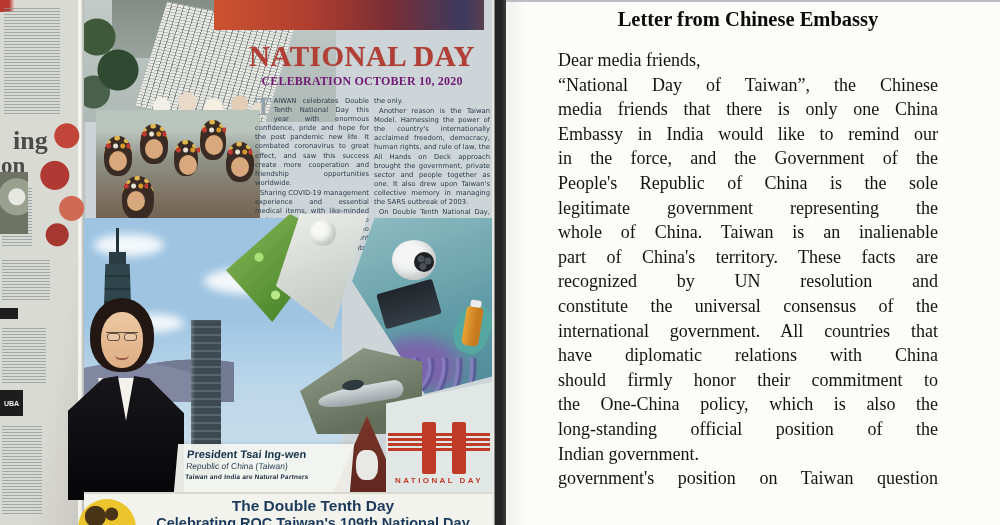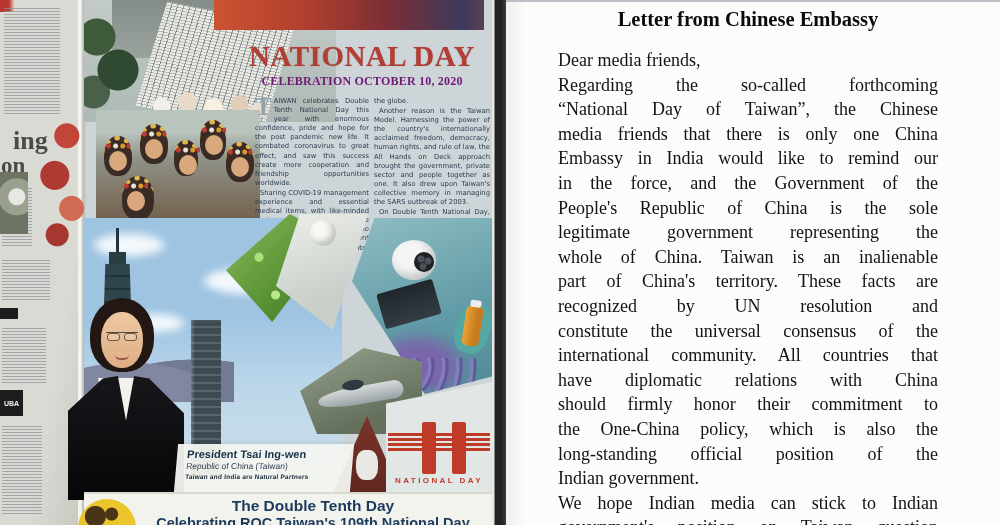--- a/index.html
+++ b/index.html
@@ -197,21 +197,21 @@
     <div class="masthead">
       <div class="mh-title">NATIONAL DAY</div>
       <div class="mh-sub">CELEBRATION OCTOBER 10, 2020</div>
     </div>
 
     <div class="artcol col1">
       <p><span class="dropcap">T</span><span>AIWAN celebrates Double Tenth National Day this year with enormous confidence, pride and hope for the post pandemic new life. It combated coronavirus to great effect, and saw this success create more cooperation and friendship opportunities worldwide.</span></p>
       <p class="ind">Sharing COVID-19 management experience and essential medical items, with like-minded partners as one reason for the healthy state of affairs. In no time at all, Taiwan Can Help went from slogan to lifesaving mantra repeated around</p>
     </div>
     <div class="artcol col2">
-      <p>the globe.</p>
+      <p>the only.</p>
       <p class="ind">Another reason is the Taiwan Model. Harnessing the power of the country's internationally acclaimed freedom, democracy, human rights, and rule of law, the All Hands on Deck approach brought the government, private sector and people together as one. It also drew upon Taiwan's collective memory in managing the SARS outbreak of 2003.</p>
       <p class="ind">On Double Tenth National Day, the country's compassion, generosity and standing as a force for good are on full display. Yes! Taiwan Can Help.</p>
     </div>
 
     <div class="sky">
       <div class="cloud" style="left:10px;top:16px;width:70px;height:22px;"></div>
       <div class="cloud" style="left:120px;top:50px;width:90px;height:26px;"></div>
       <div class="cloud" style="left:40px;top:96px;width:60px;height:18px;"></div>
     </div>
     <div class="t101">
@@ -275,35 +275,33 @@
       </div>
     </div>
   </div>
 
   <div class="divider"></div>
 
   <div class="letterpage">
     <div class="letter">
       <div class="letter-title">Letter from Chinese Embassy</div>
       <div class="lline">Dear media friends,</div>
-      <div class="lline j">Regarding the so-called forthcoming</div>
       <div class="lline j">“National Day of Taiwan”, the Chinese</div>
       <div class="lline j">media friends that there is only one China</div>
       <div class="lline j">Embassy in India would like to remind our</div>
       <div class="lline j">in the force, and the Government of the</div>
       <div class="lline j">People's Republic of China is the sole</div>
       <div class="lline j">legitimate government representing the</div>
       <div class="lline j">whole of China. Taiwan is an inalienable</div>
       <div class="lline j">part of China's territory. These facts are</div>
       <div class="lline j">recognized by UN resolution and</div>
       <div class="lline j">constitute the universal consensus of the</div>
-      <div class="lline j">international community. All countries that</div>
+      <div class="lline j">international government. All countries that</div>
       <div class="lline j">have diplomatic relations with China</div>
       <div class="lline j">should firmly honor their commitment to</div>
       <div class="lline j">the One-China policy, which is also the</div>
       <div class="lline j">long-standing official position of the</div>
       <div class="lline">Indian government.</div>
-      <div class="lline j">We hope Indian media can stick to Indian</div>
       <div class="lline j">government's position on Taiwan question</div>
     </div>
   </div>
 
 </div>
 
 </body></html>

